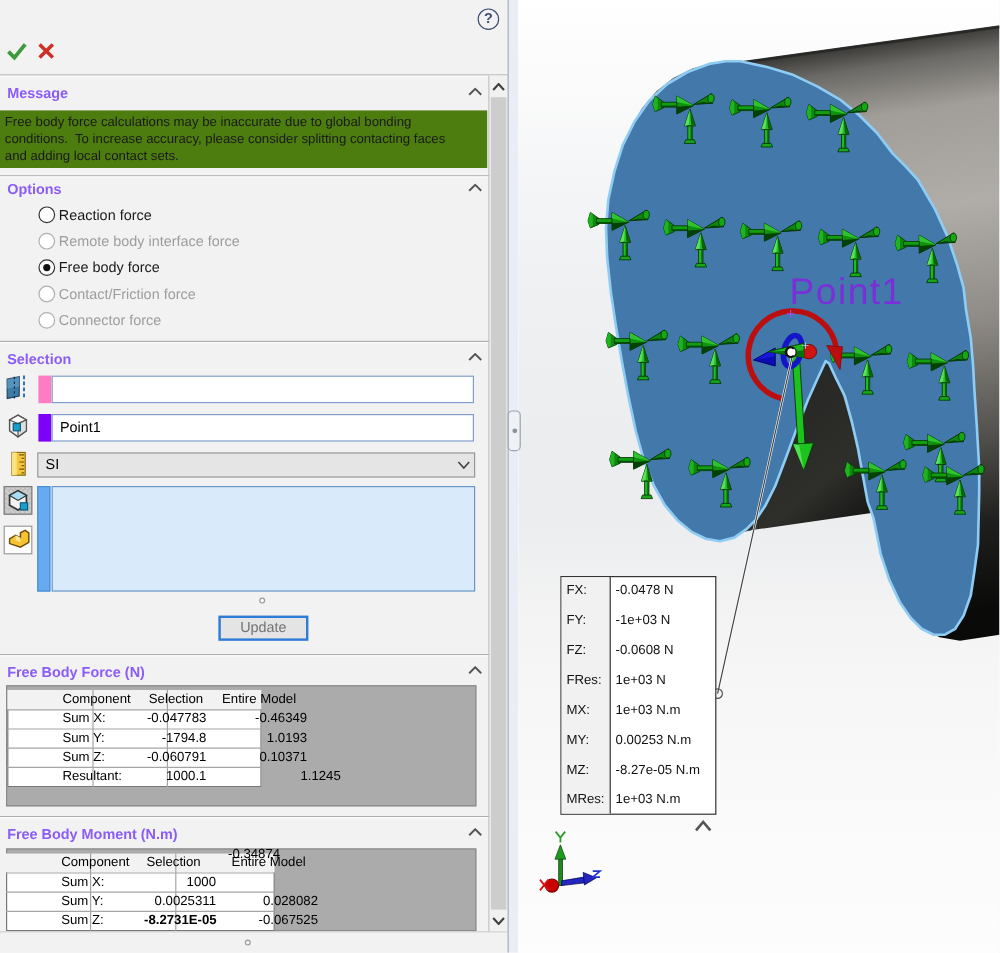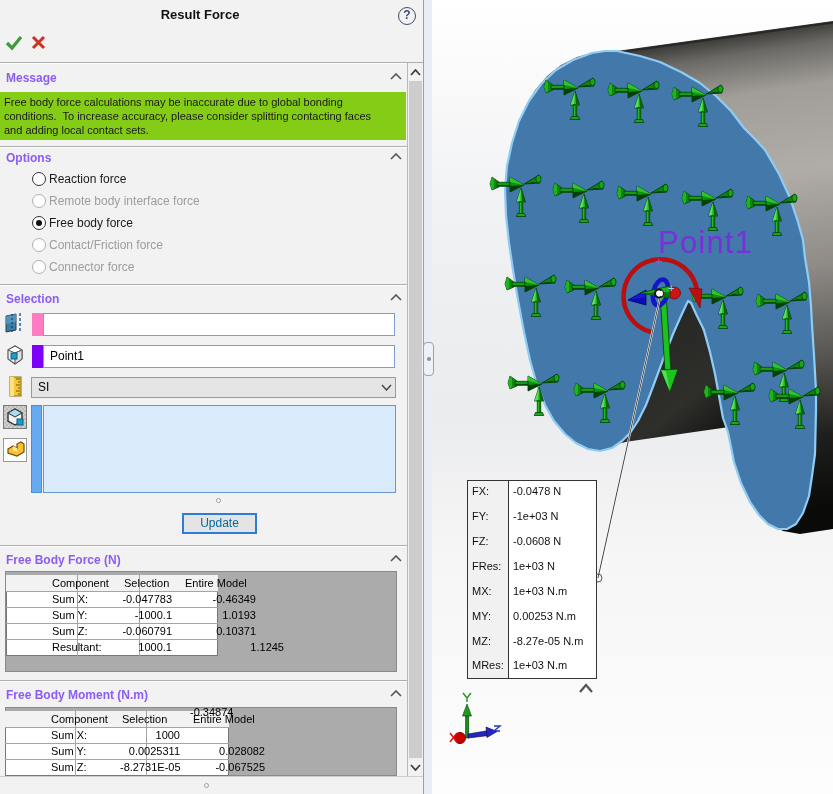--- a/index.html
+++ b/index.html
@@ -14,34 +14,33 @@
 .rlabel.dis{color:#9d9d9d;}
 .swatch{width:11px;height:23px;}
 .inp{background:#fff;border:1px solid #7f9ecb;}
 .cell{font-size:11px;color:#000;position:absolute;white-space:nowrap;margin-left:42px;}
 </style>
 </head>
 <body>
 
 <div id="panel" class="abs">
 
-  <div class="abs" style="left:0;top:7;width:400px;top:7px;text-align:center;font-size:13px;font-weight:bold;color:#111;">Result Force</div>
   <div class="abs" style="left:398px;top:7px;width:18px;height:18px;border:1.6px solid #3f4d70;border-radius:50%;box-sizing:border-box;text-align:center;font-size:12px;font-weight:bold;color:#3f4d70;line-height:15px;">?</div>
 
   <svg class="abs" style="left:4px;top:33px;" width="44" height="20" viewBox="0 0 44 20">
     <path d="M3,10 L8,15 L17,4" stroke="#3d9b3d" stroke-width="3.2" fill="none"></path>
     <path d="M29,4 L40,15 M40,4 L29,15" stroke="#cc3125" stroke-width="3" fill="none"></path>
   </svg>
   <div class="abs groove" style="left:0;top:62px;width:423px;"></div>
 
   <div class="abs hdr" style="left:6px;top:71px;">Message</div>
   <svg class="abs" style="left:390px;top:73px;" width="12" height="7">
       <path d="M1,6 L6,1 L11,6" stroke="#555" stroke-width="1.6" fill="none"></path>
     </svg>
-  <div class="abs" style="left:0;top:92px;width:406px;height:48px;background:#84cc16;font-size:11px;color:#1a1a1a;line-height:14px;padding:3px 0 0 4px;box-sizing:border-box;">Free body force calculations may be inaccurate due to global bonding<br>conditions.&nbsp; To increase accuracy, please consider splitting contacting faces<br>and adding local contact sets.</div>
+  <div class="abs" style="left:0;top:92px;width:406px;height:48px;background:#4d7c0f;font-size:11px;color:#1a1a1a;line-height:14px;padding:3px 0 0 4px;box-sizing:border-box;">Free body force calculations may be inaccurate due to global bonding<br>conditions.&nbsp; To increase accuracy, please consider splitting contacting faces<br>and adding local contact sets.</div>
   <div class="abs groove" style="left:0;top:146px;width:408px;"></div>
 
   <div class="abs hdr" style="left:6px;top:151px;">Options</div>
   <svg class="abs" style="left:390px;top:153px;" width="12" height="7">
       <path d="M1,6 L6,1 L11,6" stroke="#555" stroke-width="1.6" fill="none"></path>
     </svg>
   <div class="abs radio" style="left:32px;top:172px;"></div>
   <div class="abs rlabel" style="left:49px;top:172px;">Reaction force</div>
   <div class="abs radio dis" style="left:32px;top:194px;"></div>
   <div class="abs rlabel dis" style="left:49px;top:194px;">Remote body interface force</div>
@@ -101,21 +100,21 @@
   <div class="abs" style="left:3px;top:438px;width:24px;height:24px;background:#fdfdfd;border:1px solid #999;box-sizing:border-box;"></div>
   <svg class="abs" style="left:5px;top:440px;" width="20" height="20" viewBox="0 0 20 20">
     <polygon points="3,9 8,6 12,8 12,4 16,2 19,4 19,12 12,16 3,13" fill="#f7c232" stroke="#6b4e08" stroke-width="1.2"></polygon>
     <polygon points="8,6 12,8 12,12 8,10" fill="#fde694"></polygon>
   </svg>
 
   <div class="abs" style="left:31px;top:405px;width:11px;height:88px;background:#66aaf2;border:1px solid #4d8ed2;box-sizing:border-box;"></div>
   <div class="abs" style="left:43px;top:405px;width:353px;height:88px;background:#d9eafa;border:1px solid #6a97c8;box-sizing:border-box;"></div>
   <div class="abs" style="left:216px;top:498px;width:5px;height:5px;border-radius:50%;background:#fff;border:1px solid #9a9a9a;box-sizing:border-box;"></div>
 
-  <div class="abs" style="left:182px;top:513px;width:75px;height:21px;background:#e4e4e4;border:2px solid #2e7cd6;box-sizing:border-box;text-align:center;font-size:12px;color:#0369a1;line-height:17px;">Update</div>
+  <div class="abs" style="left:182px;top:513px;width:75px;height:21px;background:#e4e4e4;border:2px solid #2e7cd6;box-sizing:border-box;text-align:center;font-size:12px;color:#737373;line-height:17px;">Update</div>
   <div class="abs groove" style="left:0;top:545px;width:423px;"></div>
 
   <div class="abs hdr" style="left:6px;top:553px;">Free Body Force (N)</div>
   <svg class="abs" style="left:390px;top:555px;" width="12" height="7">
       <path d="M1,6 L6,1 L11,6" stroke="#555" stroke-width="1.6" fill="none"></path>
     </svg>
   <div class="abs" style="left:5px;top:571px;width:392px;height:101px;background:#ababab;border:1px solid #8a8a8a;box-sizing:border-box;"></div>
   <div class="abs" style="left:6px;top:575px;width:212px;height:81px;background:#fff;border:1px solid #777;box-sizing:border-box;"></div>
 
   <svg class="abs" style="left:6px;top:575px;" width="212" height="81">
@@ -130,21 +129,21 @@
     </g>
   </svg>
   <div class="cell" style="left:10px;top:577px;">Component</div>
   <div class="cell" style="left:82px;top:577px;">Selection</div>
   <div class="cell" style="left:143px;top:577px;">Entire Model</div>
   <div class="cell" style="left:10px;top:593px;">Sum X:</div>
   <div class="cell" style="left:10px;top:609px;">Sum Y:</div>
   <div class="cell" style="left:10px;top:625px;">Sum Z:</div>
   <div class="cell" style="left:10px;top:641px;">Resultant:</div>
   <div class="cell" style="left:77px;top:593px;width:53px;text-align:right;">-0.047783</div>
-  <div class="cell" style="left:77px;top:609px;width:53px;text-align:right;">-1000.1</div>
+  <div class="cell" style="left:77px;top:609px;width:53px;text-align:right;">-1794.8</div>
   <div class="cell" style="left:77px;top:625px;width:53px;text-align:right;">-0.060791</div>
   <div class="cell" style="left:77px;top:641px;width:53px;text-align:right;">1000.1</div>
   <div class="cell" style="left:139px;top:593px;width:75px;text-align:right;">-0.46349</div>
   <div class="cell" style="left:139px;top:609px;width:75px;text-align:right;">1.0193</div>
   <div class="cell" style="left:139px;top:625px;width:75px;text-align:right;">0.10371</div>
   <div class="cell" style="left:139px;top:641px;width:75px;text-align:right;padding-left:28px;">1.1245</div>
   <div class="abs groove" style="left:0;top:680px;width:423px;"></div>
 
   <div class="abs hdr" style="left:6px;top:688px;">Free Body Moment (N.m)</div>
   <svg class="abs" style="left:390px;top:690px;" width="12" height="7">
@@ -163,21 +162,21 @@
     </g>
   </svg>
   <div class="cell" style="left:9px;top:713px;">Component</div>
   <div class="cell" style="left:80px;top:713px;">Selection</div>
   <div class="cell" style="left:151px;top:713px;">Entire Model</div>
   <div class="cell" style="left:9px;top:729px;">Sum X:</div>
   <div class="cell" style="left:9px;top:745px;">Sum Y:</div>
   <div class="cell" style="left:9px;top:761px;">Sum Z:</div>
   <div class="cell" style="left:78px;top:729px;width:60px;text-align:right;">1000</div>
   <div class="cell" style="left:78px;top:745px;width:60px;text-align:right;">0.0025311</div>
-  <div class="cell" style="left:78px;top:761px;width:60px;text-align:center;">-8.2731E-05</div>
+  <div class="cell" style="left:78px;top:761px;width:60px;text-align:center;font-weight:bold;">-8.2731E-05</div>
   <div class="cell" style="left:148px;top:706px;width:75px;text-align:left;">-0.34874</div>
   <div class="cell" style="left:148px;top:745px;width:75px;text-align:right;">0.028082</div>
   <div class="cell" style="left:148px;top:761px;width:75px;text-align:right;">-0.067525</div>
 
   <div class="abs" style="left:0;top:776px;width:423px;height:18px;background:#f2f2f2;border-top:1px solid #cfcfcf;"></div>
   <div class="abs" style="left:204px;top:783px;width:5px;height:5px;border-radius:50%;background:#fff;border:1px solid #9a9a9a;box-sizing:border-box;"></div>
 
   <div class="abs" style="left:407px;top:63px;width:0;height:713px;border-left:1px solid #b8b8b8;"></div>
   <div class="abs" style="left:408px;top:63px;width:15px;height:713px;background:#f1f1f1;"></div>
   <div class="abs" style="left:409px;top:81px;width:13px;height:677px;background:#cdcdcd;"></div>

